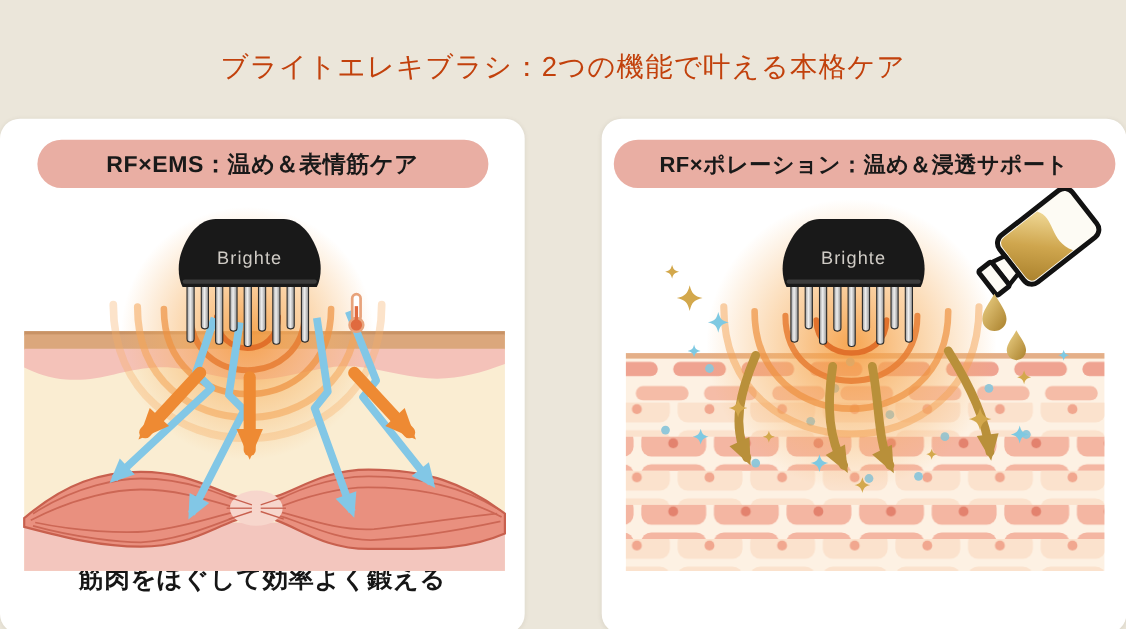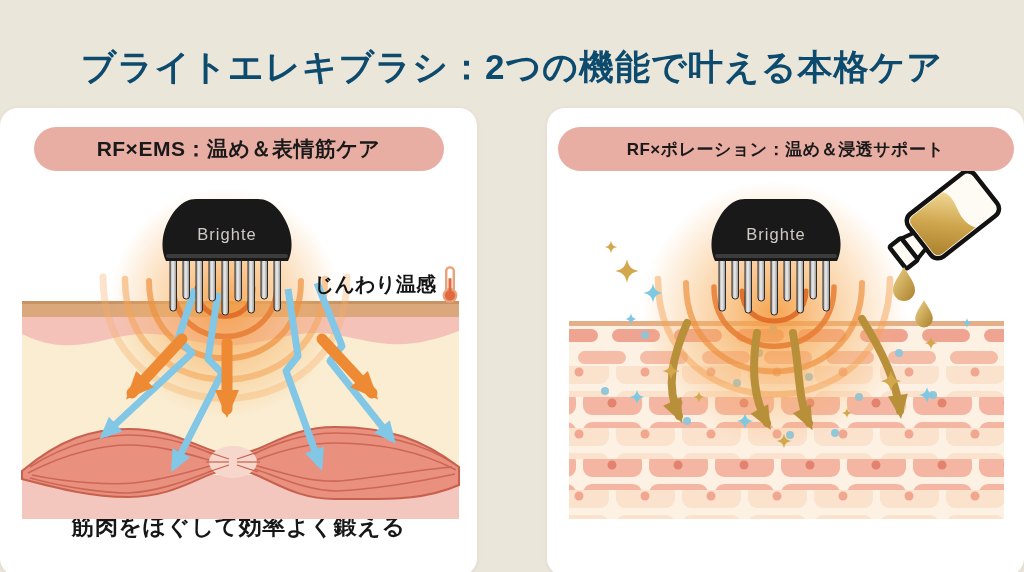--- a/index.html
+++ b/index.html
@@ -4,39 +4,39 @@
 <style>
   html,body{margin:0;padding:0;}
   body{
     width:1024px;height:572px;overflow:hidden;
     background:#EBE6DA;
     font-family:"Liberation Sans","DejaVu Sans",sans-serif;
     color:#1A1A1A;
   }
   .page{width:1024px;height:572px;position:relative;}
   .title{
-    text-align:center;font-size:35px;font-weight:bold;letter-spacing:1px;
-    padding-top:44px;margin:0 0 0 0;color:#0c4a6e;
+    text-align:center;font-size:25px;font-weight:normal;letter-spacing:1px;
+    padding-top:44px;margin:0 0 0 0;color:#c2410c;
   }
   .panels{
     position:absolute;left:0;top:108px;width:1024px;
     display:flex;justify-content:space-between;gap:30px;
   }
   .panel{
     width:477px;height:468px;background:#FFFFFF;border-radius:18px;
     box-shadow:0 1px 4px rgba(90,80,60,.10);
     position:relative;overflow:hidden;
   }
   .pill{
     margin:19px auto 0 auto;height:44px;border-radius:24px;
     background:#E9AEA3;display:flex;align-items:center;justify-content:center;
     font-size:21px;font-weight:bold;color:#191919;letter-spacing:.5px;
   }
   .pill.left{width:410px;}
-  .pill.right{width:456px;font-size:17px;}
+  .pill.right{width:456px;font-size:20px;}
   .illus{position:relative;width:477px;height:324px;}
   .illus svg{position:absolute;left:0;top:0;}
   .caption{
     text-align:center;font-size:23px;font-weight:bold;color:#161616;
     margin-top:16px;letter-spacing:.5px;
   }
   .warm-label{
     position:absolute;left:314px;top:94px;display:flex;align-items:center;gap:4px;
     font-size:20px;font-weight:bold;color:#141414;white-space:nowrap;
   }
@@ -141,21 +141,20 @@
               <rect x="261" y="86" width="6.5" height="42" rx="3" fill="url(#pinGradL)"></rect>
               <rect x="274" y="86" width="6.5" height="54" rx="3" fill="url(#pinGradL)"></rect>
             </g>
             <path d="M196,28 H258 C272,28 283,41 289,58 C293,70 292,82 288,90 H166 C162,82 161,70 165,58 C171,41 182,28 196,28 Z" fill="#191919"></path>
             <rect x="166" y="83" width="122" height="4" rx="2" fill="#3C3C3C"></rect>
             <text x="227" y="69" text-anchor="middle" font-size="16.5" letter-spacing="1" fill="#CFCBC5">Brighte</text>
           </g>
         </svg>
 
         <div class="warm-label">
-          <span>じんわり温感</span>
           <svg width="20" height="38" viewBox="0 0 20 40">
             <rect x="6" y="2.5" width="8" height="26" rx="4" fill="#FFFFFF" stroke="#E8A37B" stroke-width="2.6"></rect>
             <circle cx="10" cy="32" r="6.6" fill="#E06A3F" stroke="#E8A37B" stroke-width="2.4"></circle>
             <rect x="8.4" y="14" width="3.2" height="16" fill="#E06A3F"></rect>
           </svg>
         </div>
       </div>
 
       <div class="caption">筋肉をほぐして効率よく鍛える</div>
     </section>

